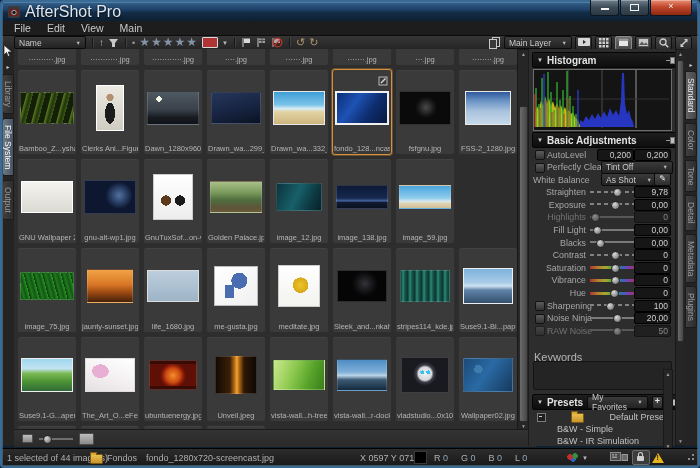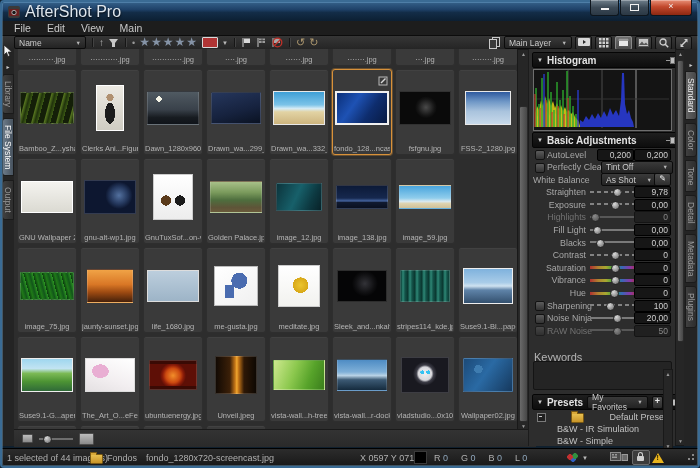--- a/index.html
+++ b/index.html
@@ -578,22 +578,22 @@
       </div>
     <span class="plusbtn">+</span>
     <span class="pin" style="margin-left:0"></span>
   </div>
   <div class="plist">
       <div class="prow">
         <span class="treebox"></span>
         <span class="folder"></span>
         <span>Default Presets</span>
       </div>
+      <div class="prow child">B&amp;W - Simple</div>
       <div class="prow child">B&amp;W - IR Simulation</div>
-      <div class="prow child">B&amp;W - Simple</div>
     </div>
   <div class="vsb" style="right:2px;top:320px;width:8px;height:80px;">
     <span class="sbarrow" style="top:0">▲</span>
     <span class="sbarrow" style="bottom:0">▼</span>
   </div>
 </div>
 
 <div class="vsb" style="left:675px;top:49px;width:9px;bottom:22px">
   <span class="sbarrow" style="top:0">▲</span>
   <span class="sbarrow" style="bottom:0">▼</span>

